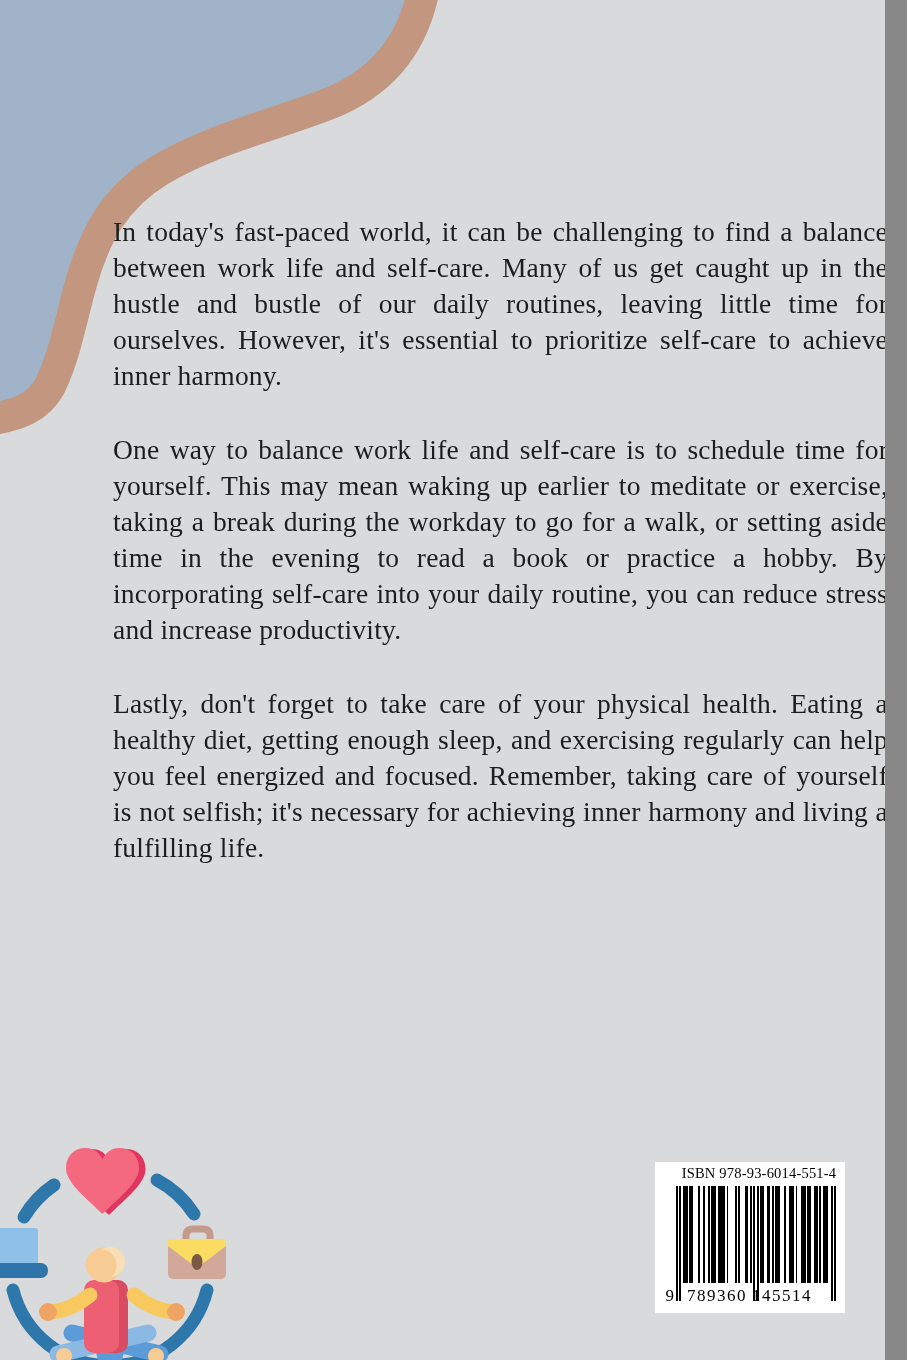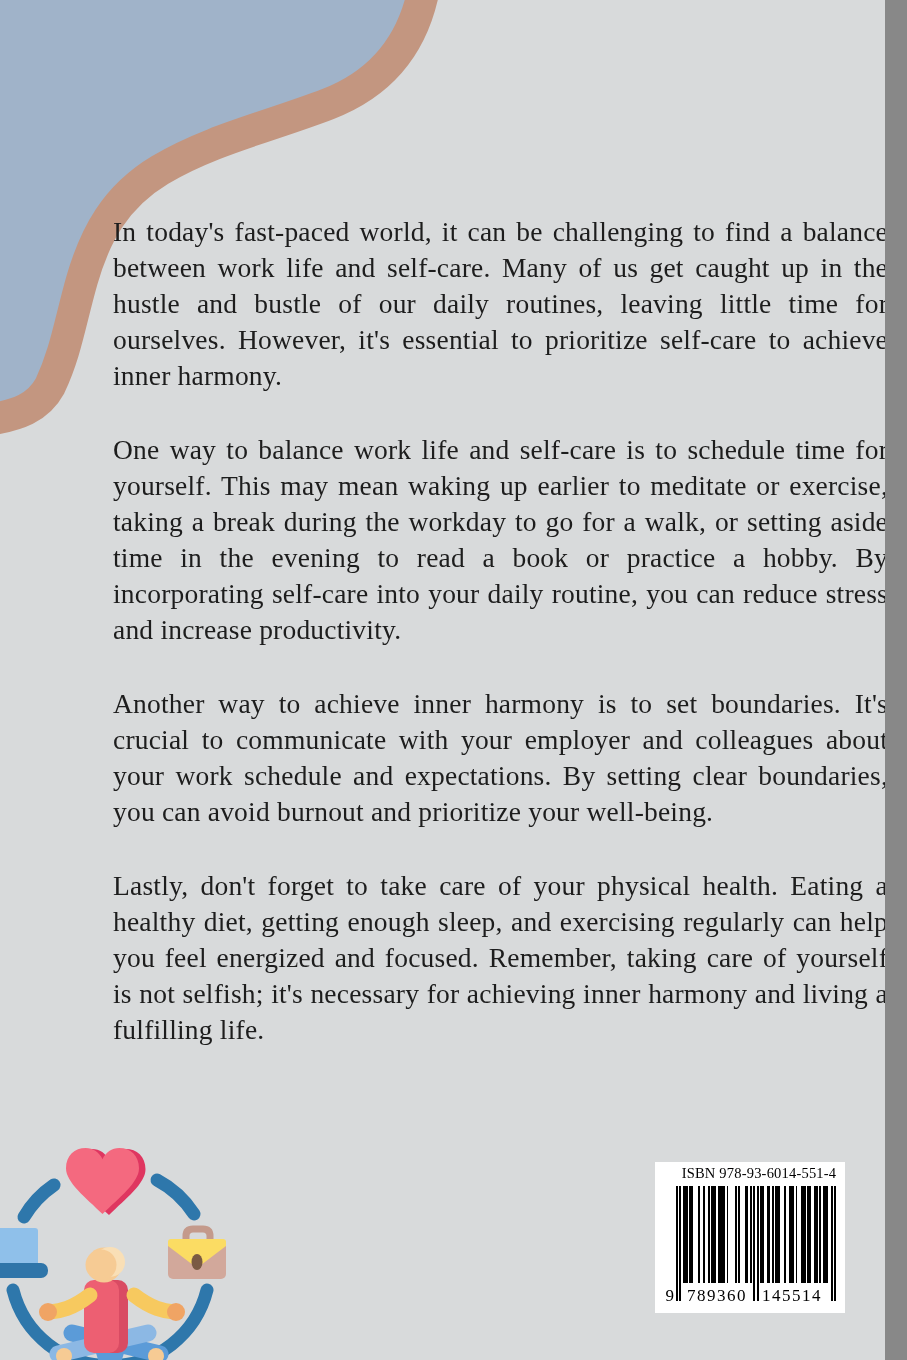--- a/index.html
+++ b/index.html
@@ -40,21 +40,21 @@
     position:absolute;left:21px;top:24px;width:160px;height:121px;
   }
   .bc-digit{
     position:absolute;top:124px;height:20px;
     font-size:17px;color:var(--barcode-ink,#000);
     letter-spacing:1.5px;
     text-align:center;
   }
   .bc-first{left:0;width:19px;text-align:right;letter-spacing:0;}
   .bc-left{left:27px;width:70px;}
-  .bc-right{left:102px;width:70px;}
+  .bc-right{left:92px;width:70px;}
   .icon-svg{position:absolute;left:0;top:1140px;}
 </style>
 </head>
 <body>
 
 <div class="page">
 
   <svg class="corner-svg" width="500" height="460" viewBox="0 0 500 460">
     <path d="M -12,-12 L 424,-12
              C 414,40 385,82 328,104
@@ -66,21 +66,20 @@
              C 414,40 385,82 328,104
              C 268,127 210,140 160,170
              C 115,197 95,235 82,280
              C 70,322 66,352 50,386
              C 38,408 18,415 -12,420" fill="none" stroke="var(--corner-tan)" stroke-width="32"></path>
   </svg>
 
   <main class="blurb">
     <p>In today's fast-paced world, it can be challenging to find a balance between work life and self-care. Many of us get caught up in the hustle and bustle of our daily routines, leaving little time for ourselves. However, it's essential to prioritize self-care to achieve inner harmony.</p>
     <p>One way to balance work life and self-care is to schedule time for yourself. This may mean waking up earlier to meditate or exercise, taking a break during the workday to go for a walk, or setting aside time in the evening to read a book or practice a hobby. By incorporating self-care into your daily routine, you can reduce stress and increase productivity.</p>
-    <p>Another way to achieve inner harmony is to set boundaries. It's crucial to communicate with your employer and colleagues about your work schedule and expectations. By setting clear boundaries, you can avoid burnout and prioritize your well-being.</p>
     <p>Lastly, don't forget to take care of your physical health. Eating a healthy diet, getting enough sleep, and exercising regularly can help you feel energized and focused. Remember, taking care of yourself is not selfish; it's necessary for achieving inner harmony and living a fulfilling life.</p>
   </main>
 
   <div class="barcode-box">
     <div class="isbn-label">ISBN 978-93-6014-551-4</div>
     <svg id="barcode-svg" class="bars" viewBox="0 0 95 100" preserveAspectRatio="none" shape-rendering="crispEdges">
         <rect x="0" y="0" width="1.04" height="95" fill="var(--barcode-ink)"></rect>
         <rect x="2" y="0" width="1.04" height="95" fill="var(--barcode-ink)"></rect>
         <rect x="4" y="0" width="1.04" height="80" fill="var(--barcode-ink)"></rect>
         <rect x="5" y="0" width="1.04" height="80" fill="var(--barcode-ink)"></rect>

